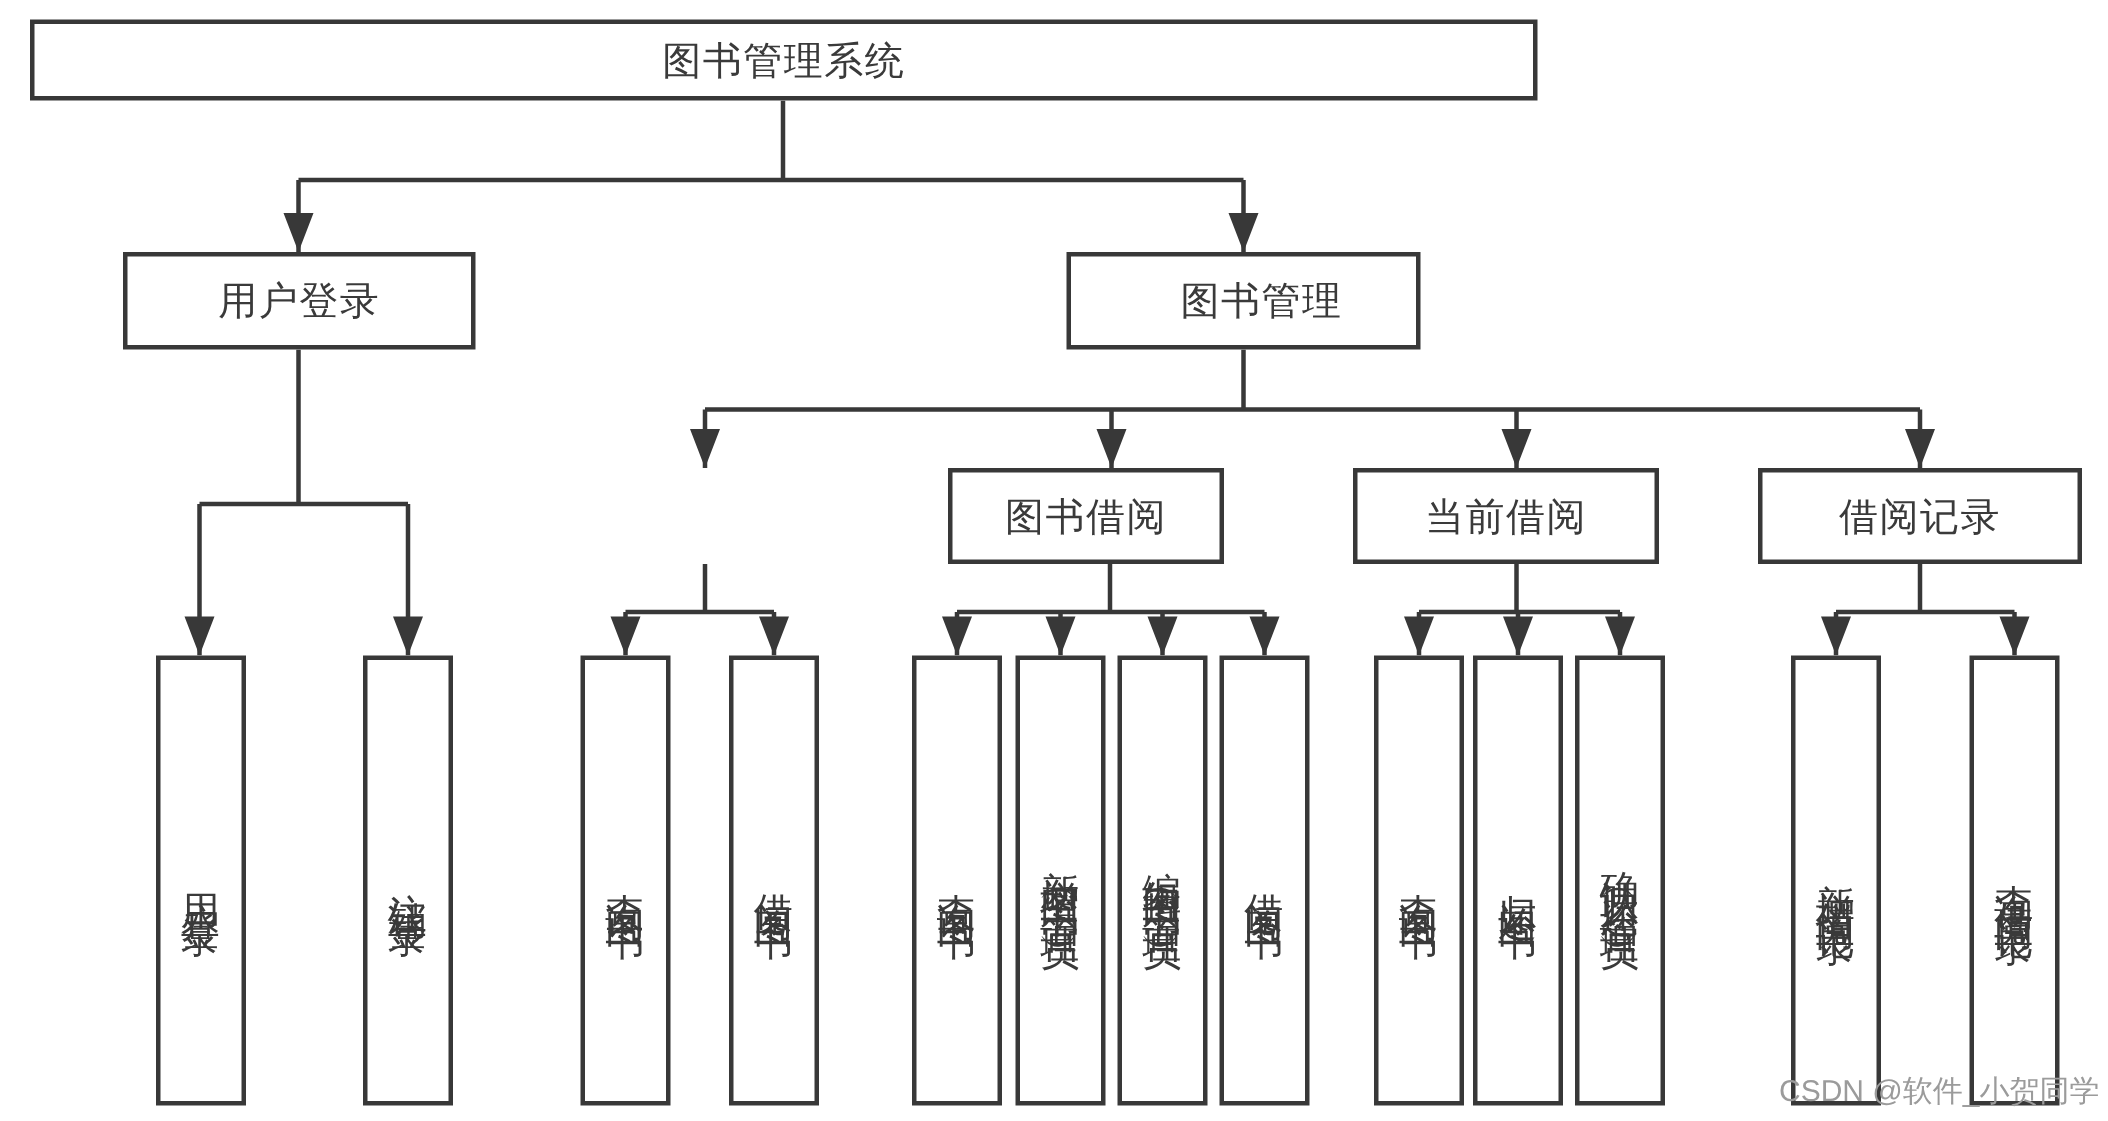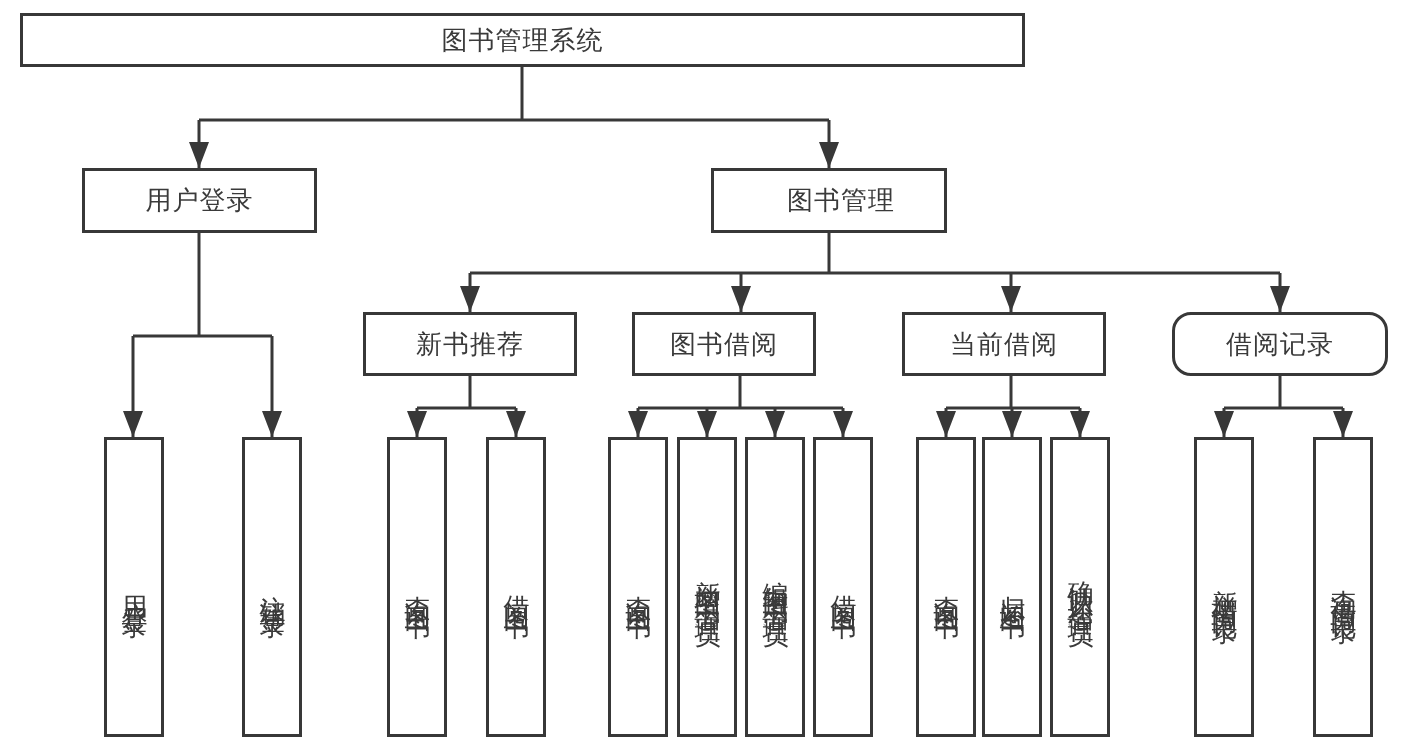--- a/index.html
+++ b/index.html
@@ -1,21 +1,21 @@
 <!DOCTYPE html>
 <html><head>
 <meta charset="utf-8">
 <style>
   html, body { margin: 0; padding: 0; background: #ffffff; }
   #canvas {
     position: relative;
     width: 1405px;
     height: 747px;
     background: #ffffff;
-    font-family: Liberation Serif, serif;
+    font-family: Liberation Sans, sans-serif;
     overflow: hidden;
   }
   #connectors {
     position: absolute;
     left: 0; top: 0;
     width: 1405px; height: 747px;
   }
   .node {
     position: absolute;
     box-sizing: border-box;
@@ -116,30 +116,27 @@
     <span>图书管理系统</span>
   </div>
 
   <div class="node hbox" style="left:82px; top:168px; width:235px; height:65px;">
     <span>用户登录</span>
   </div>
   <div class="node hbox" style="left:711px; top:168px; width:236px; height:65px;padding-left:24px;">
     <span>图书管理</span>
   </div>
 
-  <div class="node hbox" style="left:363px; top:312px; width:214px; height:64px;">
-    <span>新书推荐</span>
-  </div>
   <div class="node hbox" style="left:632px; top:312px; width:184px; height:64px;">
     <span>图书借阅</span>
   </div>
   <div class="node hbox" style="left:902px; top:312px; width:204px; height:64px;">
     <span>当前借阅</span>
   </div>
-  <div class="node hbox" style="left:1172px; top:312px; width:216px; height:64px;border-radius:19px;">
+  <div class="node hbox" style="left:1172px; top:312px; width:216px; height:64px;">
     <span>借阅记录</span>
   </div>
 
   <div class="node vbox" style="left:104px;">
     <span>用户登录</span>
   </div>
   <div class="node vbox" style="left:242px;">
     <span>注销登录</span>
   </div>
 
@@ -173,14 +170,15 @@
     <span>确认归还（管理员）</span>
   </div>
 
   <div class="node vbox" style="left:1194px;">
     <span>新增借阅记录</span>
   </div>
   <div class="node vbox" style="left:1313px;">
     <span>查询借阅记录</span>
   </div>
 
+  <div class="watermark">CSDN @软件_小贺同学</div>
 
 </div>
 
 </body></html>

